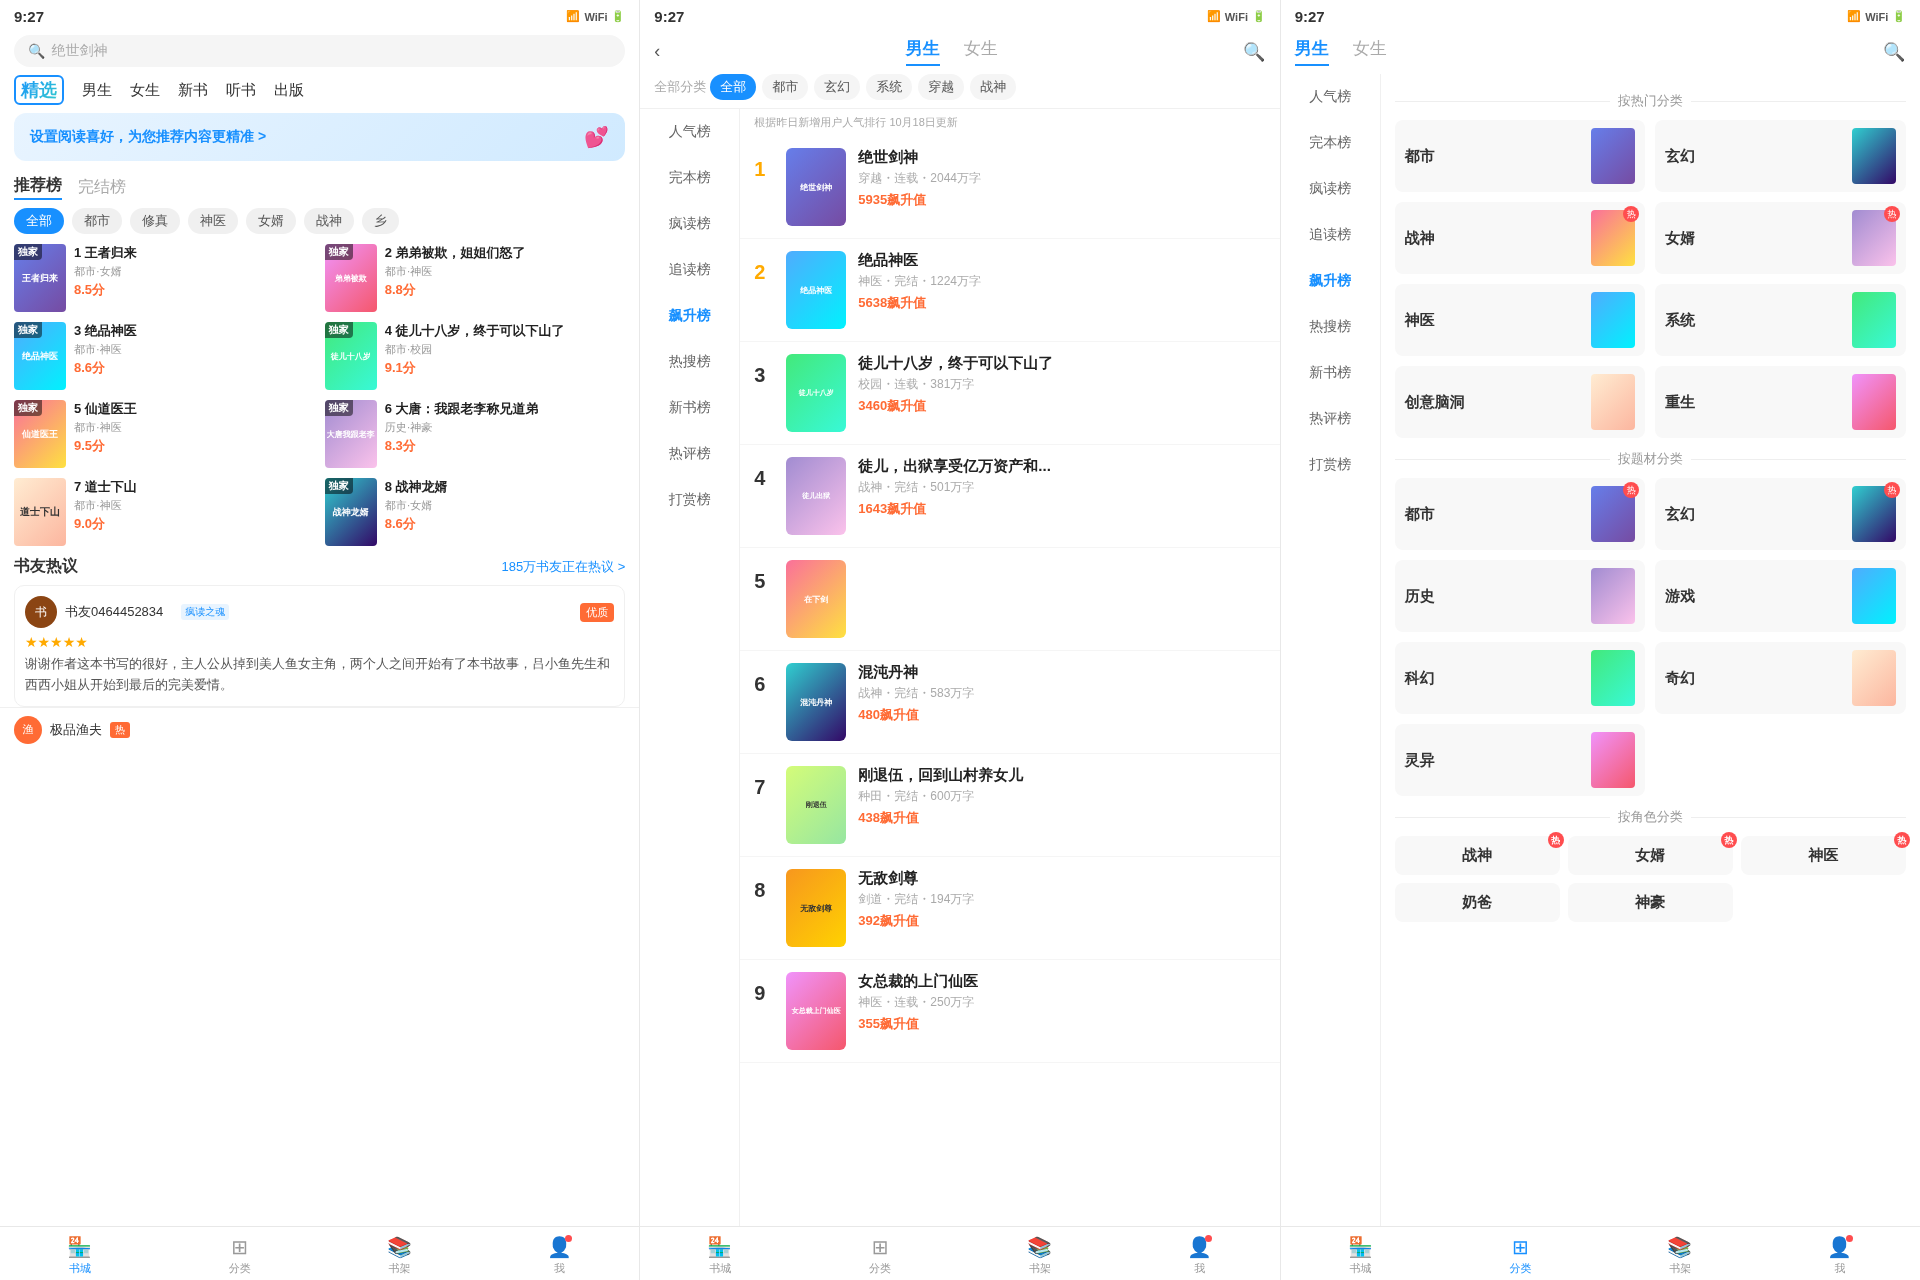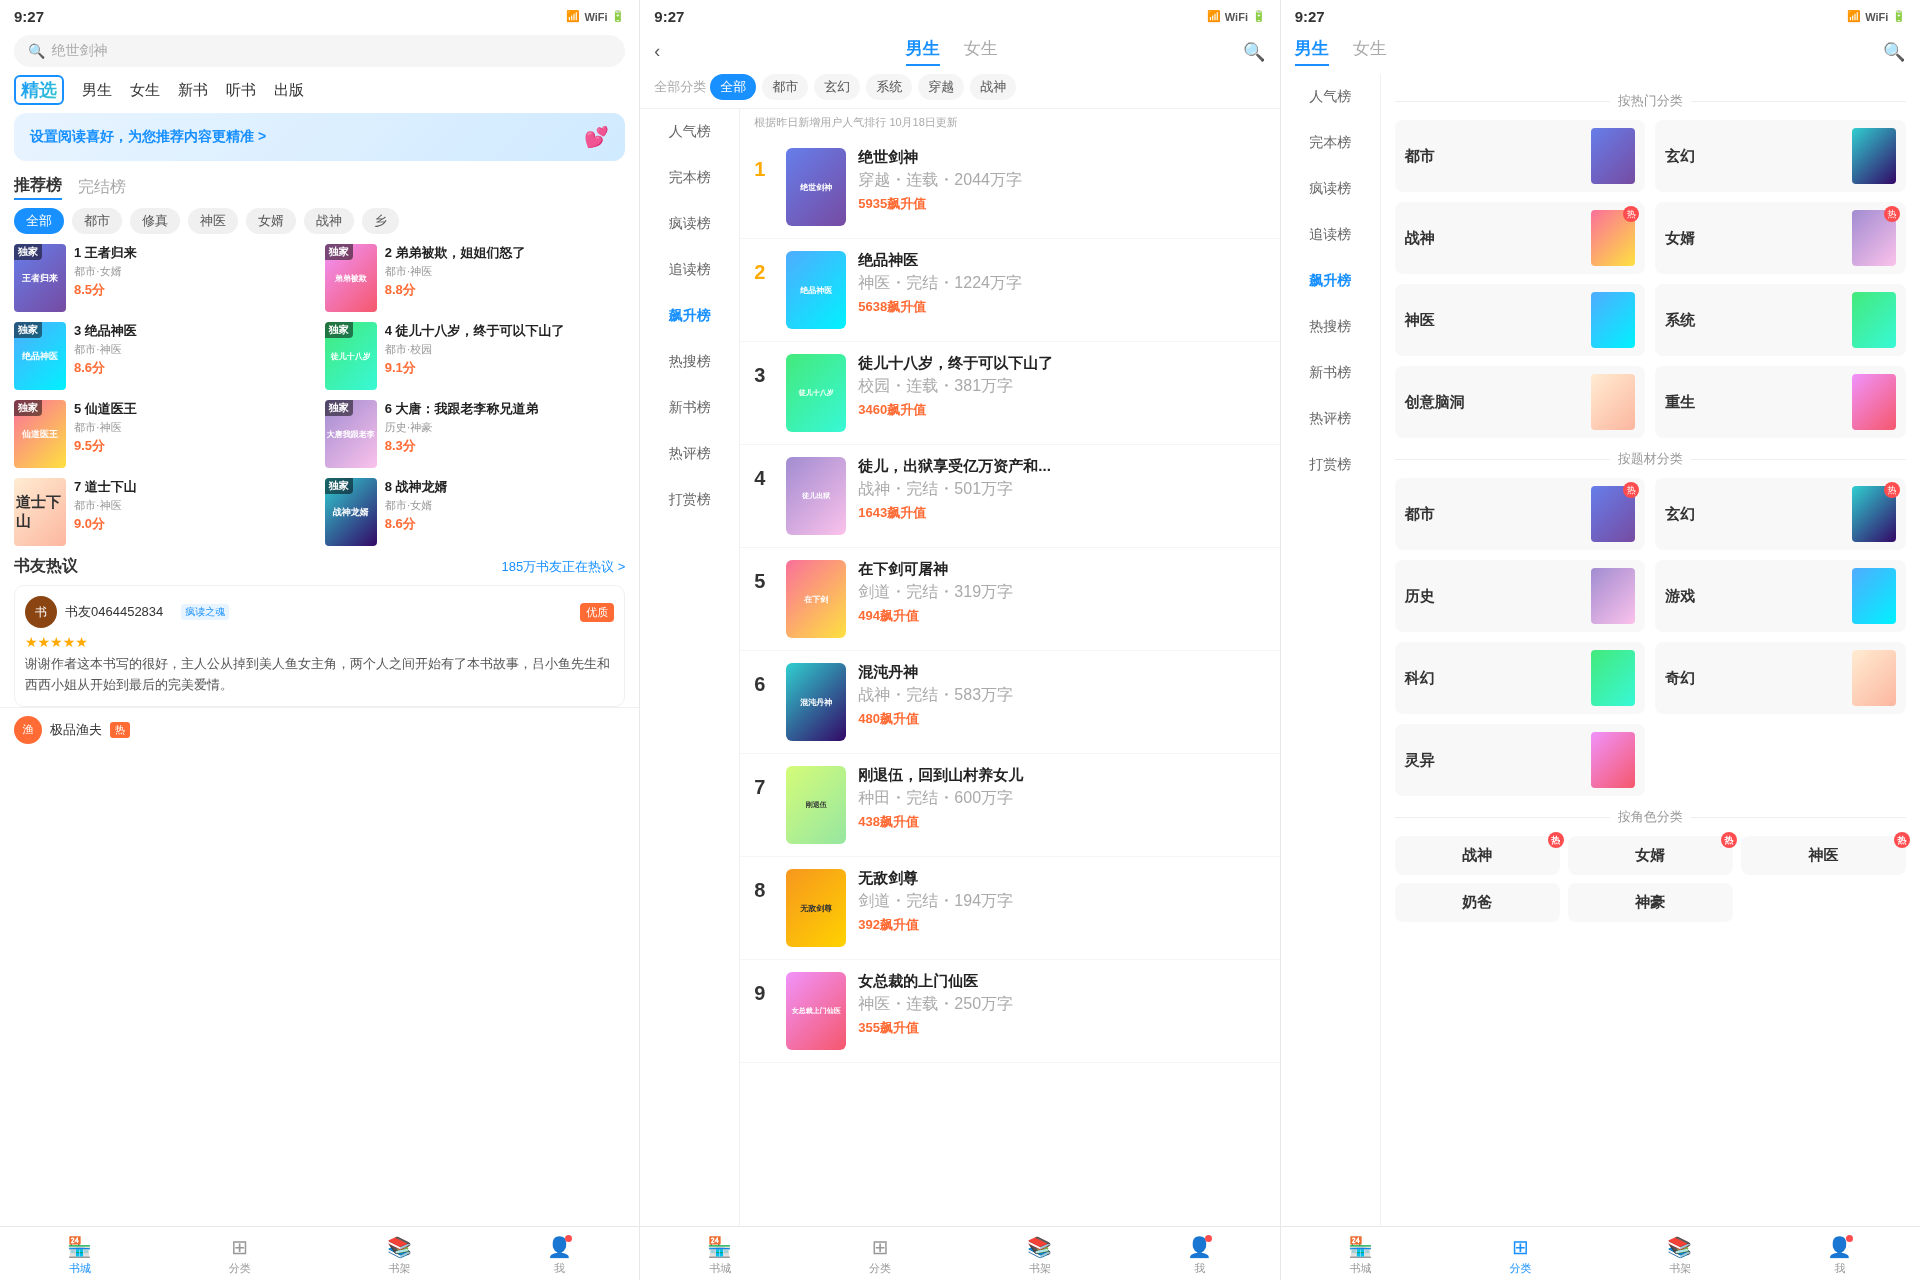--- a/index.html
+++ b/index.html
@@ -289,21 +289,21 @@
     .p2-rank-num { font-size: 20px; font-weight: 700; color: #ffaa00; width: 20px; flex-shrink: 0; margin-top: 10px; }
     .p2-rank-num.dark { color: #333; }
     .p2-cover {
       width: 60px; height: 78px; border-radius: 6px; flex-shrink: 0;
       display: flex; align-items: center; justify-content: center;
       font-size: 9px; color: #fff; font-weight: 700;
       overflow: hidden;
     }
     .p2-info { flex: 1; }
     .p2-title { font-size: 15px; font-weight: 700; color: #222; margin-bottom: 3px; }
-    .p2-meta { font-size: 16px; color: #aaa; margin-bottom: 4px; }
+    .p2-meta { font-size: 12px; color: #aaa; margin-bottom: 4px; }
     .p2-hot { font-size: 13px; color: #ff6b35; font-weight: 600; }
 
     
     .p3-header {
       display: flex;
       align-items: center;
       padding: 8px 14px 8px;
       justify-content: space-between;
     }
     .p3-tabs-main { display: flex; gap: 24px; }
@@ -494,21 +494,21 @@
       </div>
       <div class="p1-book-info">
         <div class="p1-book-title">6 大唐：我跟老李称兄道弟</div>
         <div class="p1-book-tags">历史·神豪</div>
         <div class="p1-book-score">8.3分</div>
       </div>
     </div>
 
     <div class="p1-book-item">
       <div class="p1-book-cover cover-c7">
-        <span style="font-size:15px;padding:2px;color:#333;">道士下山</span>
+        <span style="font-size:10px;padding:2px;color:#333;">道士下山</span>
       </div>
       <div class="p1-book-info">
         <div class="p1-book-title">7 道士下山</div>
         <div class="p1-book-tags">都市·神医</div>
         <div class="p1-book-score">9.0分</div>
       </div>
     </div>
 
     <div class="p1-book-item">
       <div class="p1-book-cover cover-c8">
@@ -668,25 +668,20 @@
           <div class="p2-meta">战神・完结・501万字</div>
           <div class="p2-hot">1643飙升值</div>
         </div>
       </div>
 
       <div class="p2-book-row">
         <div class="p2-rank-num dark" style="color:#333;">5</div>
         <div class="p2-cover cover-c5">
             <span style="font-size:8px;padding:2px;text-align:center;">在下剑</span>
           </div>
-        <div class="p2-info">
-          <div class="p2-title">在下剑可屠神</div>
-          <div class="p2-meta">剑道・完结・319万字</div>
-          <div class="p2-hot">494飙升值</div>
-        </div>
       </div>
 
       <div class="p2-book-row">
         <div class="p2-rank-num dark" style="color:#333;">6</div>
         <div class="p2-cover cover-c8">
             <span style="font-size:8px;padding:2px;">混沌丹神</span>
           </div>
         <div class="p2-info">
           <div class="p2-title">混沌丹神</div>
           <div class="p2-meta">战神・完结・583万字</div>

